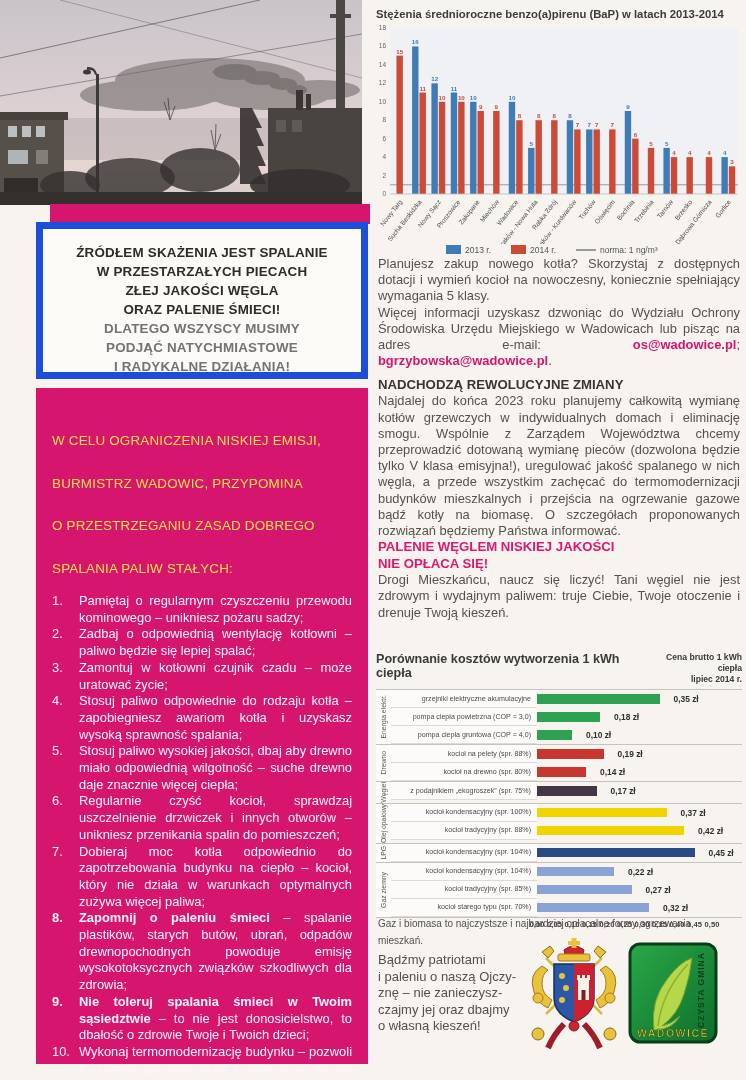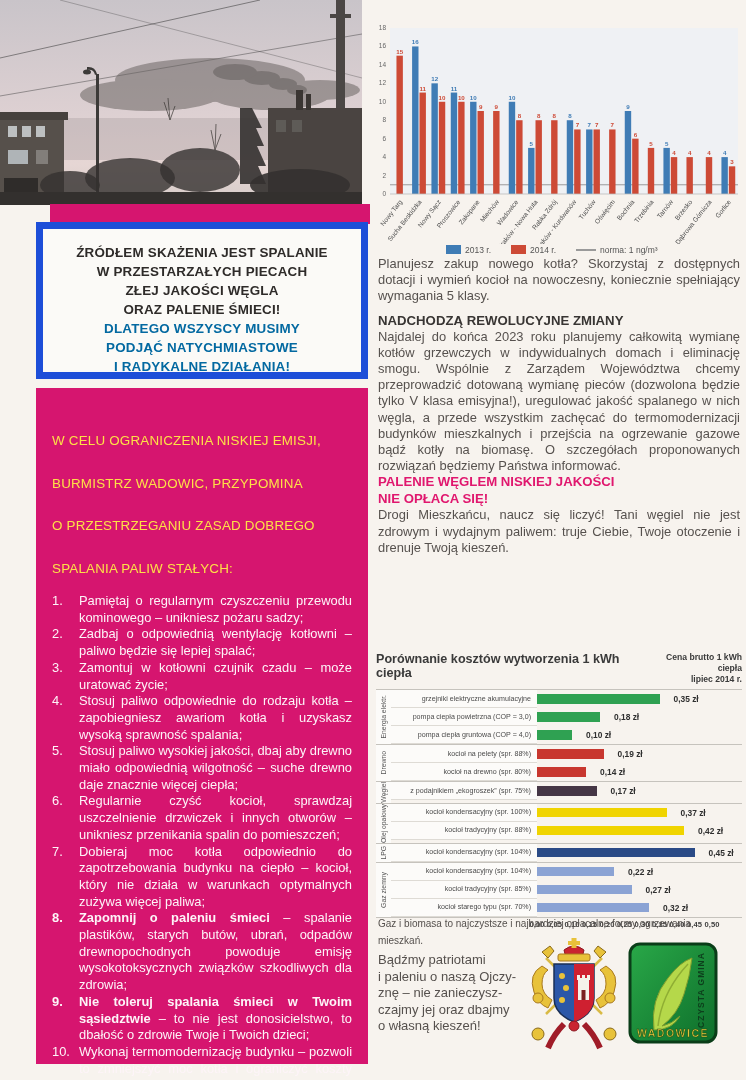--- a/index.html
+++ b/index.html
@@ -5,21 +5,21 @@
   html,body{margin:0;padding:0;}
   body{font-family:"Liberation Sans",sans-serif;background:#e9e6e1;}
   #page{position:relative;width:746px;height:1080px;background:#f7f3ee;overflow:hidden;}
 
   
   #photo{position:absolute;left:0;top:0;width:362px;height:205px;}
   #pink-strip{position:absolute;left:50px;top:204px;width:320px;height:20px;background:#d6156f;}
   #alert-box{position:absolute;left:36px;top:222px;width:332px;height:157px;box-sizing:border-box;
     background:#fbfaf7;border:7px solid #1d4ed8;text-align:center;padding-top:14px;}
   .alert-line{font-size:13.4px;font-weight:800;line-height:19px;color:#2e2b29;letter-spacing:.2px;}
-  .alert-line.pink{color:#0369a1;}
+  .alert-line.pink{color:#737373;}
   #rules-panel{position:absolute;left:36px;top:388px;width:332px;height:676px;box-sizing:border-box;
     background:#d6156f;padding:20px 16px 0 16px;color:#fdf4f8;}
   .panel-h-line{font-size:13.4px;font-weight:400;line-height:18.5px;letter-spacing:.2px;color:#fde047;margin-top:24px;}
   #rules-list{margin-top:15px;}
   .rule-item{display:flex;margin:0;}
   .rule-num{width:27px;flex-shrink:0;font-size:12.9px;line-height:16.7px;}
   .rule-num.bold{font-weight:700;}
   .rule-text{flex:1;font-size:12.9px;line-height:16.7px;text-align:justify;}
   .rule-text b{font-weight:700;}
 
@@ -191,20 +191,21 @@
           <span class="rule-num bold">9.</span>
           <span class="rule-text"><b>Nie toleruj spalania śmieci w Twoim sąsiedztwie</b> – to nie jest donosicielstwo, to dbałość o zdrowie Twoje i Twoich dzieci;</span>
         </div>
         <div class="rule-item">
           <span class="rule-num">10.</span>
           <span class="rule-text">Wykonaj termomodernizację budynku – pozwoli to zmniejszyć moc kotła i ograniczyć koszty ogrzewania.</span>
         </div>
       </div>
   </div>
 
+  <div id="c1-title">Stężenia średnioroczne benzo(a)pirenu (BaP) w latach 2013-2014</div>
   <div id="chart1"><svg width="368" height="220" viewBox="0 0 368 220">
         <rect x="16" y="4" width="348" height="166" fill="#eff1f4"></rect>
         <text x="12" y="172" font-size="6.5" text-anchor="end" fill="#666" font-family="Liberation Sans,sans-serif">0</text>
         <text x="12" y="153.55555555555554" font-size="6.5" text-anchor="end" fill="#666" font-family="Liberation Sans,sans-serif">2</text>
         <text x="12" y="135.11111111111111" font-size="6.5" text-anchor="end" fill="#666" font-family="Liberation Sans,sans-serif">4</text>
         <text x="12" y="116.66666666666667" font-size="6.5" text-anchor="end" fill="#666" font-family="Liberation Sans,sans-serif">6</text>
         <text x="12" y="98.22222222222223" font-size="6.5" text-anchor="end" fill="#666" font-family="Liberation Sans,sans-serif">8</text>
         <text x="12" y="79.77777777777779" font-size="6.5" text-anchor="end" fill="#666" font-family="Liberation Sans,sans-serif">10</text>
         <text x="12" y="61.33333333333334" font-size="6.5" text-anchor="end" fill="#666" font-family="Liberation Sans,sans-serif">12</text>
         <text x="12" y="42.888888888888914" font-size="6.5" text-anchor="end" fill="#666" font-family="Liberation Sans,sans-serif">14</text>
@@ -290,20 +291,21 @@
         <line x1="16" y1="170" x2="364" y2="170" stroke="#bbb" stroke-width="0.8"></line>
       </svg></div>
   <div id="legend1">
     <span><span class="sw" id="sw2013" style="background: rgb(63, 124, 181);"></span><span>2013 r.</span></span>
     <span><span class="sw" id="sw2014" style="background: rgb(205, 74, 54);"></span><span>2014 r.</span></span>
     <span><span class="sw-line"></span><span>norma: 1 ng/m³</span></span>
   </div>
 
   <div id="right-flow" class="rc">
     <div class="para">Planujesz zakup nowego kotła? Skorzystaj z dostępnych dotacji i wymień kocioł na nowoczesny, koniecznie spełniający wymagania 5 klasy.</div>
+    <div class="para" id="para2"><span>Więcej informacji uzyskasz dzwoniąc do Wydziału Ochrony Środowiska Urzędu Miejskiego w Wadowicach lub pisząc na adres e-mail: </span><span class="email">os@wadowice.pl</span><span>; </span><span class="email">bgrzybowska@wadowice.pl</span><span>.</span></div>
     <div class="h-dark">NADCHODZĄ REWOLUCYJNE ZMIANY</div>
     <div class="para">Najdalej do końca 2023 roku planujemy całkowitą wymianę kotłów grzewczych w indywidualnych domach i eliminację smogu. Wspólnie z Zarządem Województwa chcemy przeprowadzić dotowaną wymianę pieców (dozwolona będzie tylko V klasa emisyjna!), uregulować jakość spalanego w nich węgla, a przede wszystkim zachęcać do termomodernizacji budynków mieszkalnych i przejścia na ogrzewanie gazowe bądź kotły na biomasę. O szczegółach proponowanych rozwiązań będziemy Państwa informować.</div>
     <div id="heading2">
         <div class="h-pink-line">PALENIE WĘGLEM NISKIEJ JAKOŚCI</div>
         <div class="h-pink-line">NIE OPŁACA SIĘ!</div>
       </div>
     <div class="para">Drogi Mieszkańcu, naucz się liczyć! Tani węgiel nie jest zdrowym i wydajnym paliwem: truje Ciebie, Twoje otoczenie i drenuje Twoją kieszeń.</div>
   </div>
 
   <div id="chart2">

